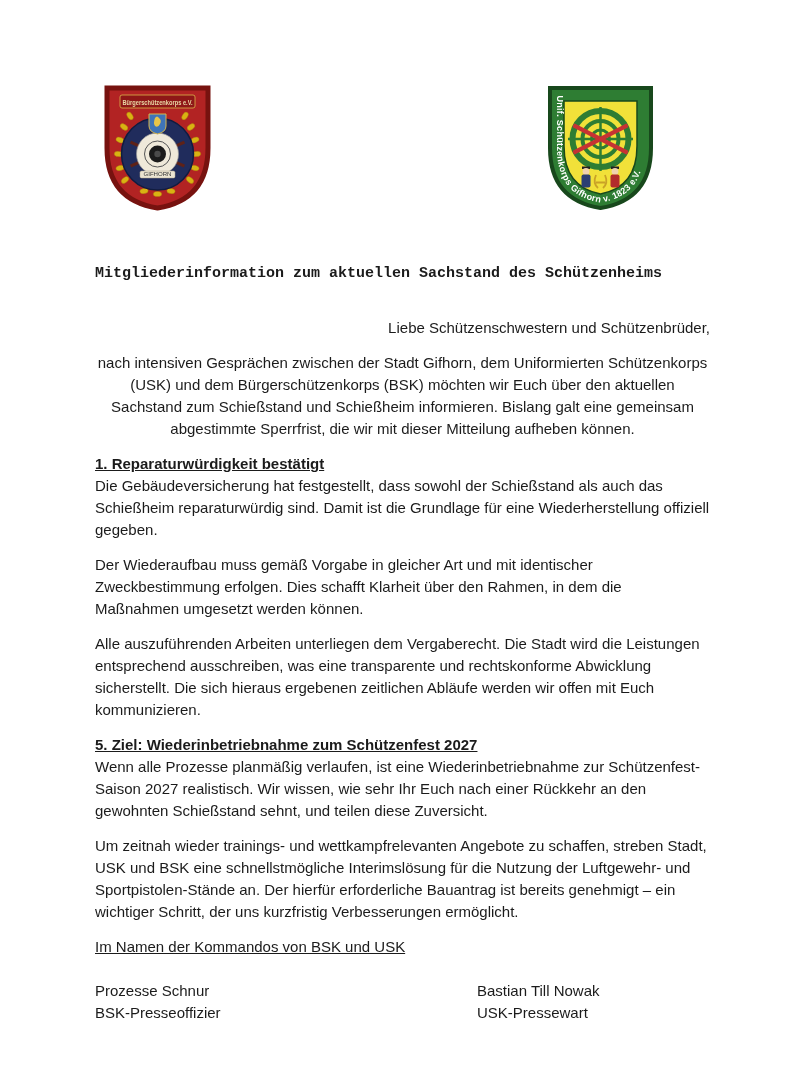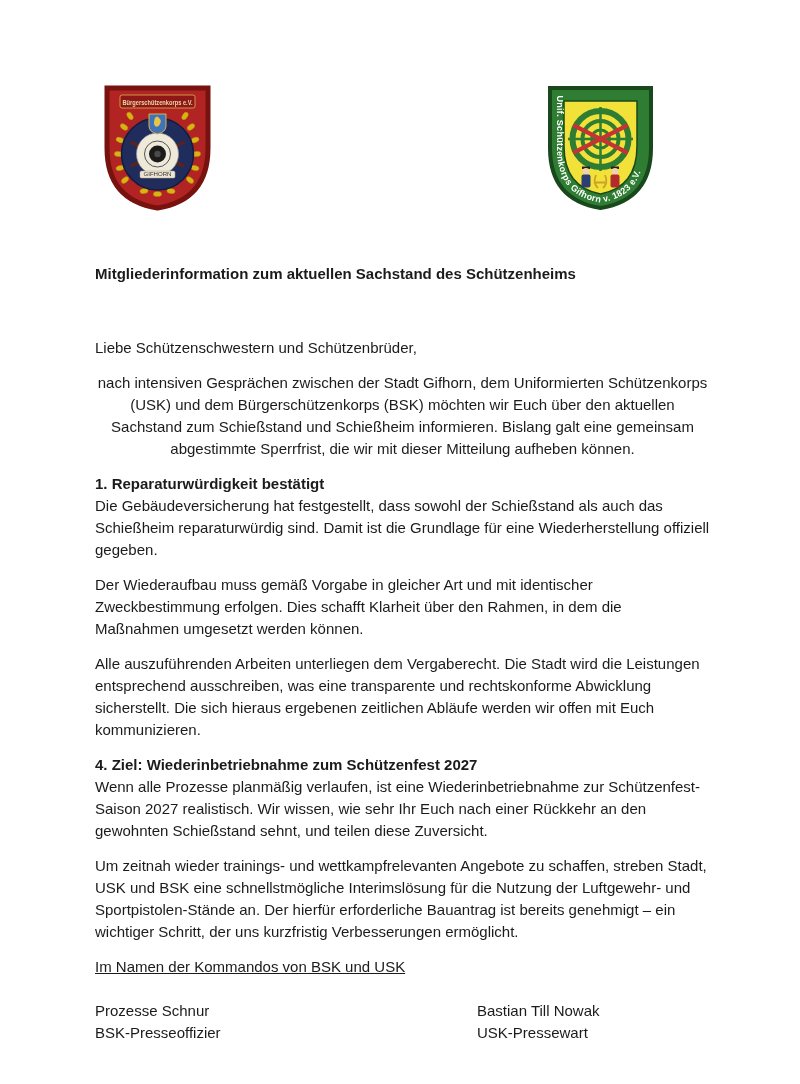--- a/index.html
+++ b/index.html
@@ -23,34 +23,37 @@
     padding: 84px 142px 0 100px;
     height: 128px;
   }
   .content {
     margin: 51px 90px 0 95px;
     font-size: 15px;
     line-height: 22px;
   }
   .doc-title {
     font-weight: bold;
-    margin: 0 0 52px 0;
+    margin: 0 0 32px 0;
+    font-family: Liberation Mono, monospace;
   }
   .greeting {
     margin: 0 0 13px 0;
+    text-align: right;
   }
   .intro {
     margin: 0 0 13px 0;
     text-align: center;
   }
   .section {
     margin: 0 0 13px 0;
   }
   .section-heading {
     font-weight: bold;
+    text-decoration: underline;
   }
   .section-body {
     margin: 0;
   }
   .closing {
     margin: 9px 0 22px 0;
     text-decoration: underline;
   }
   .signatures {
     display: flex;
@@ -158,21 +161,21 @@
 
     <div class="section">
       <p class="section-body">Der Wiederaufbau muss gemäß Vorgabe in gleicher Art und mit identischer Zweckbestimmung erfolgen. Dies schafft Klarheit über den Rahmen, in dem die Maßnahmen umgesetzt werden können.</p>
     </div>
 
     <div class="section">
       <p class="section-body">Alle auszuführenden Arbeiten unterliegen dem Vergaberecht. Die Stadt wird die Leistungen entsprechend ausschreiben, was eine transparente und rechtskonforme Abwicklung sicherstellt. Die sich hieraus ergebenen zeitlichen Abläufe werden wir offen mit Euch kommunizieren.</p>
     </div>
 
     <div class="section">
-      <div class="section-heading">4. Ziel: Wiederinbetriebnahme zum Schützenfest 2027</div>
+      <div class="section-heading">5. Ziel: Wiederinbetriebnahme zum Schützenfest 2027</div>
       <p class="section-body">Wenn alle Prozesse planmäßig verlaufen, ist eine Wiederinbetriebnahme zur Schützenfest-Saison 2027 realistisch. Wir wissen, wie sehr Ihr Euch nach einer Rückkehr an den gewohnten Schießstand sehnt, und teilen diese Zuversicht.</p>
     </div>
 
     <div class="section">
       <p class="section-body">Um zeitnah wieder trainings- und wettkampfrelevanten Angebote zu schaffen, streben Stadt, USK und BSK eine schnellstmögliche Interimslösung für die Nutzung der Luftgewehr- und Sportpistolen-Stände an. Der hierfür erforderliche Bauantrag ist bereits genehmigt – ein wichtiger Schritt, der uns kurzfristig Verbesserungen ermöglicht.</p>
     </div>
 
     <p class="closing">Im Namen der Kommandos von BSK und USK</p>
 
     <div class="signatures">

